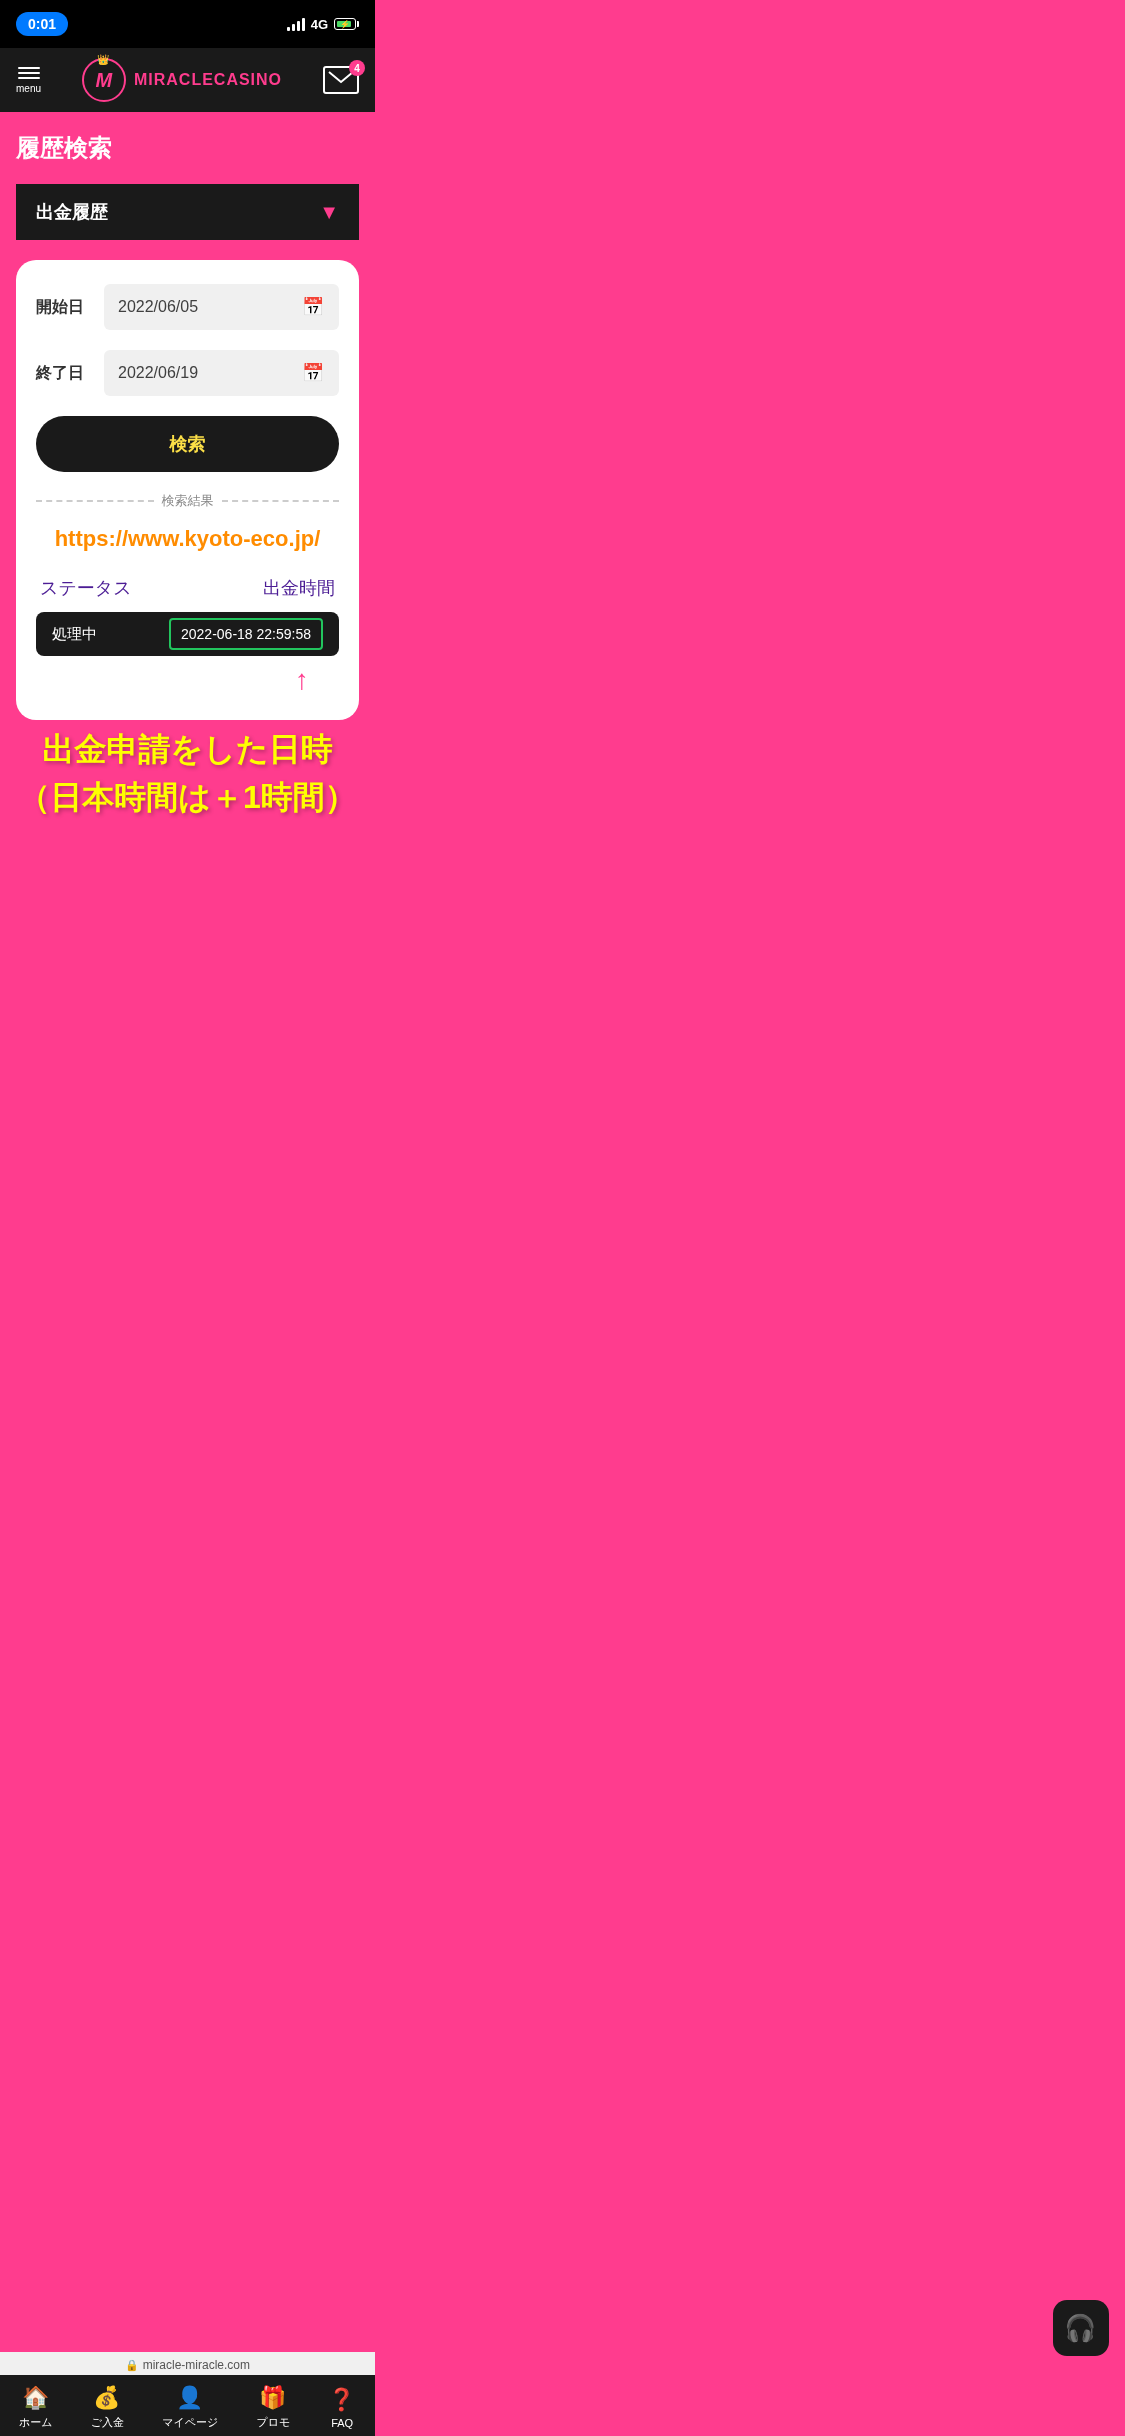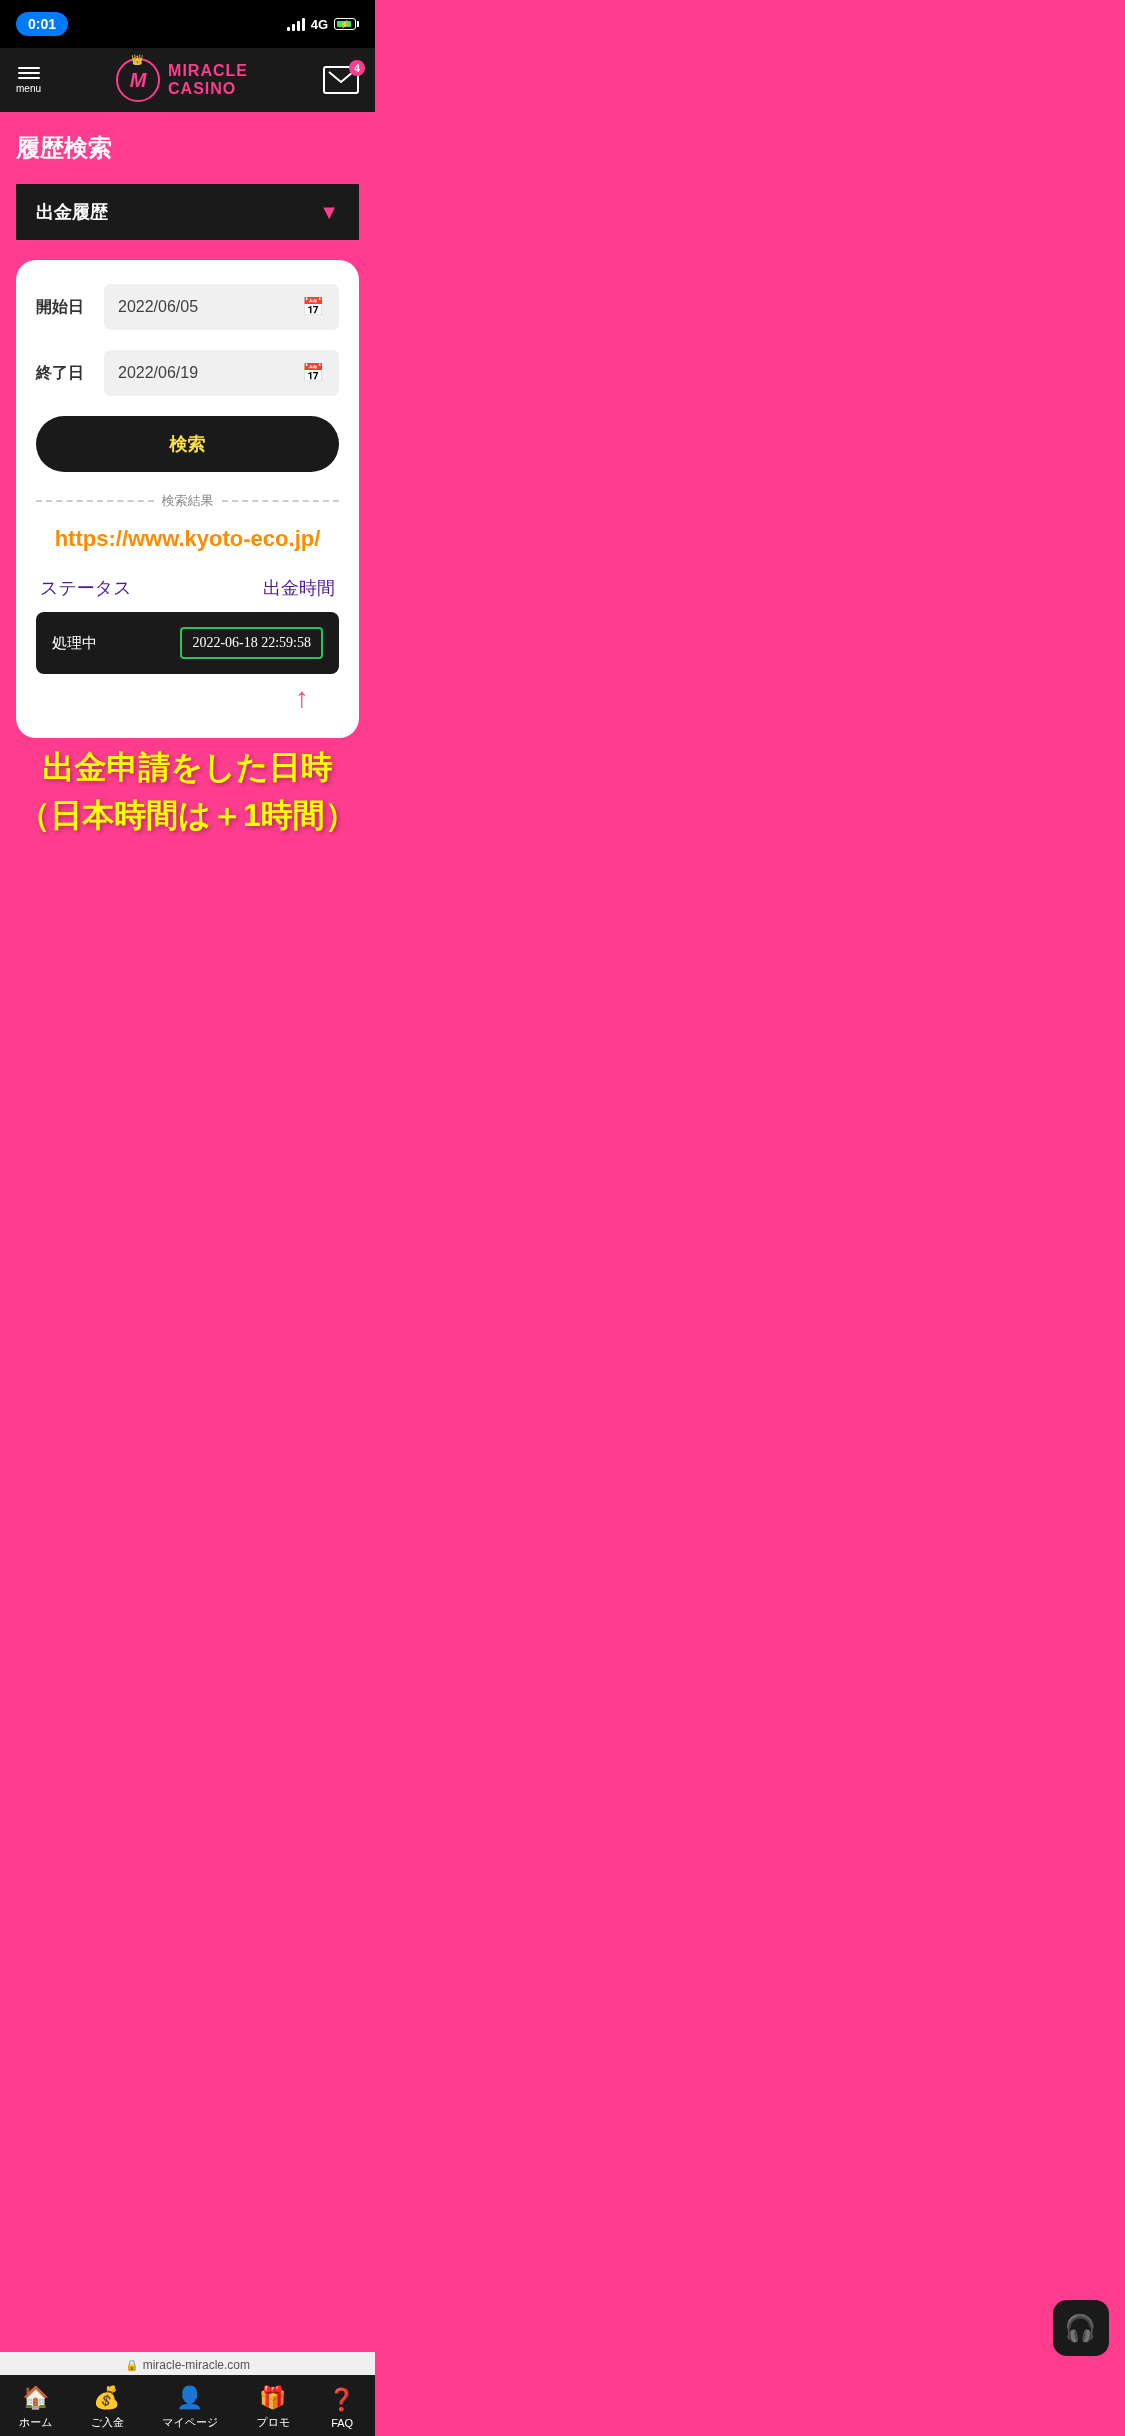--- a/index.html
+++ b/index.html
@@ -142,21 +142,20 @@
     .logo-crown {
       position: absolute;
       top: -6px;
       left: 50%;
       transform: translateX(-50%);
       color: #ff3c8e;
       font-size: 10px;
     }
     .logo-text {
       display: flex;
-      flex-direction: column;
       line-height: 1.1;
     }
     .logo-miracle {
       color: #ff3c8e;
       font-size: 16px;
       font-weight: 800;
       letter-spacing: 1px;
     }
     .logo-casino {
       color: #ff3c8e;
@@ -318,22 +317,21 @@
       font-weight: 400;
     }
 
     
     .table-row-dark {
       background: #1a1a1a;
       border-radius: 8px;
       display: flex;
       align-items: center;
       justify-content: space-between;
-      padding: 15px 16px;
-      font-family: Liberation Serif, serif;
+      padding: 6px 16px;
     }
     .table-status {
       color: #fff;
       font-size: 15px;
     }
     .table-datetime-box {
       border: 2px solid #22c55e;
       border-radius: 4px;
       padding: 6px 10px;
       color: #fff;

